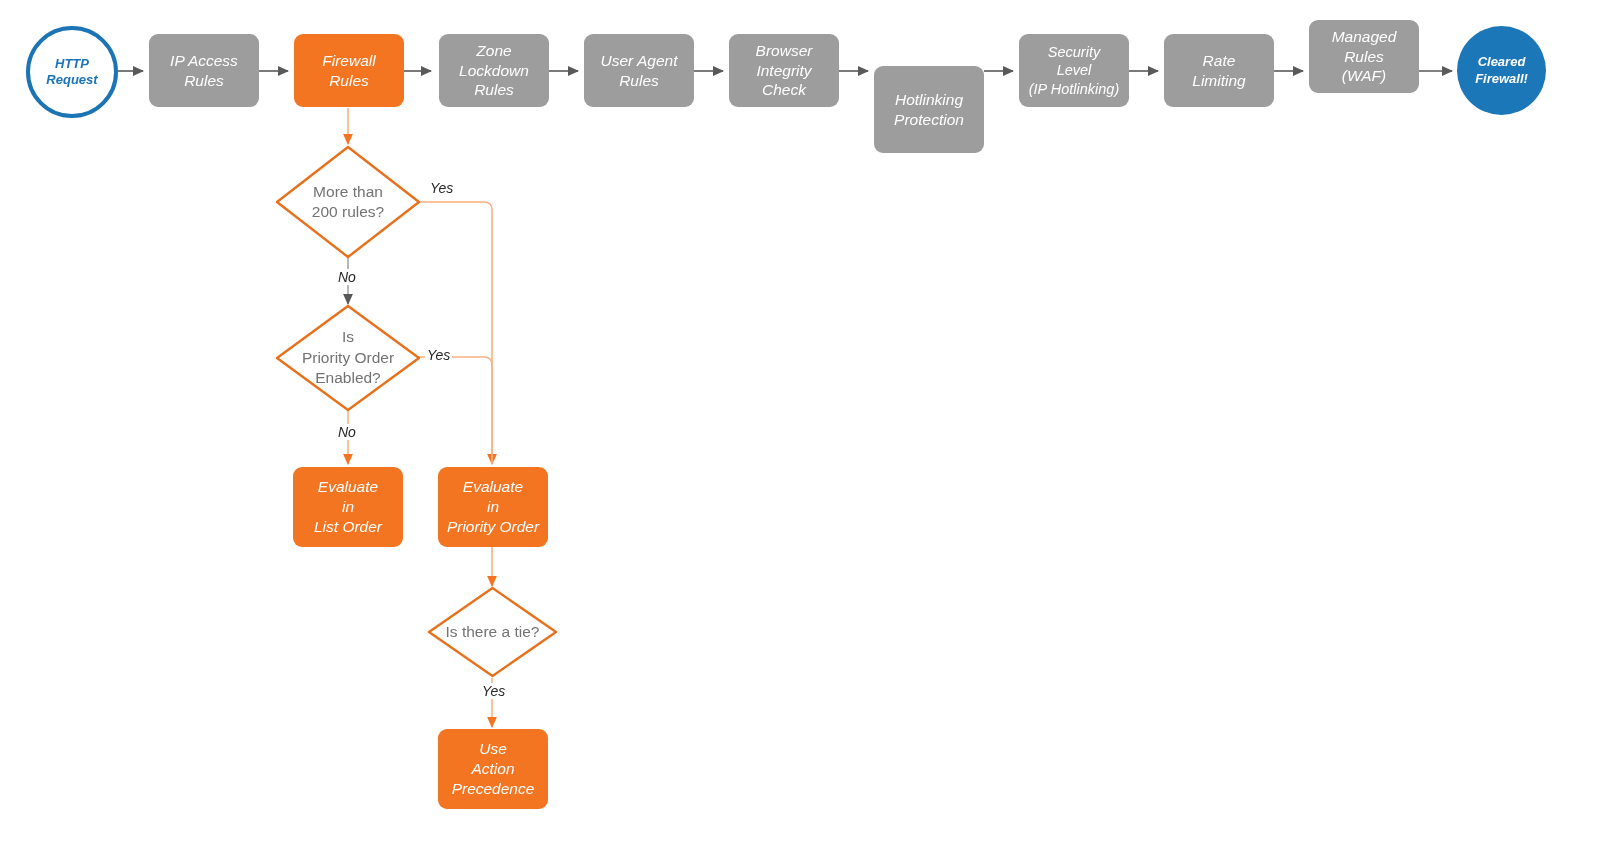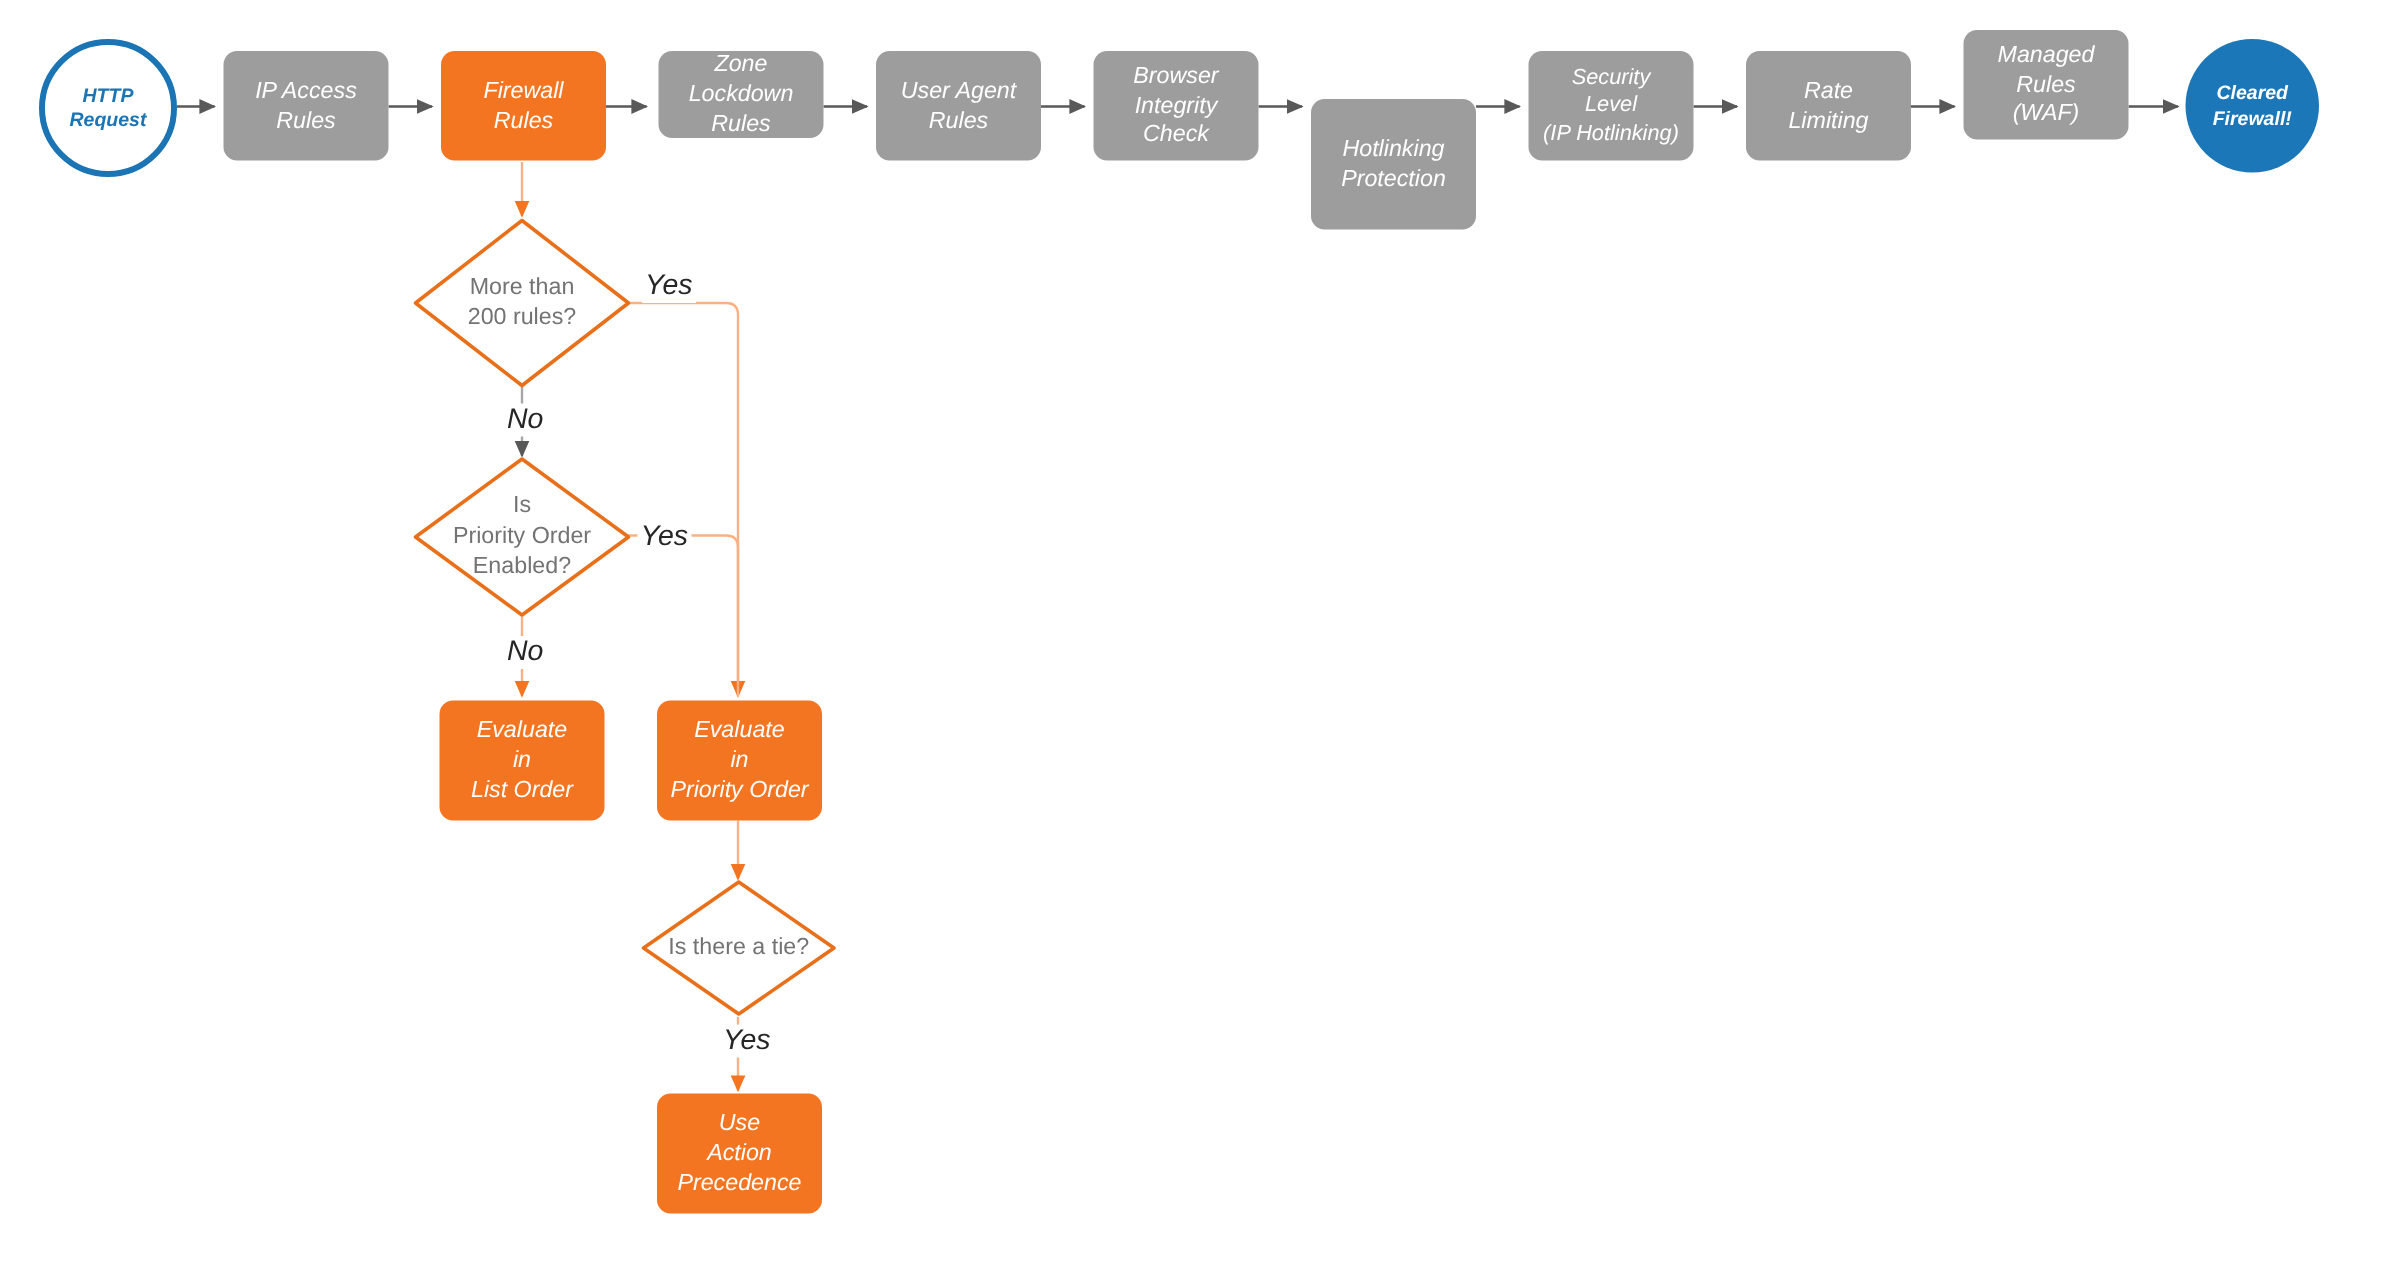--- a/index.html
+++ b/index.html
@@ -78,21 +78,21 @@
     position: relative;
     z-index: 1;
     width: 100%;
     padding: 0 6px;
     box-sizing: border-box;
   }
   
   .elabel {
     position: absolute;
     font-style: italic;
-    font-size: 19px;
+    font-size: 14px;
     color: #262626;
     white-space: nowrap;
     background: #ffffff;
     padding: 0 2px;
   }
 </style>
 </head>
 <body>
 
 <div id="canvas">
@@ -149,21 +149,21 @@
     </span>
   </div>
 
   <div class="node proc orange" style="left:294px; top:34px; width:110px; height:73px;">
     <span>
       <span>Firewall</span><br>
       <span>Rules</span>
     </span>
   </div>
 
-  <div class="node proc gray" style="left:439px; top:34px; width:110px; height:58px;">
+  <div class="node proc gray" style="left:439px; top:34px; width:110px; height:73px;">
     <span>
       <span>Zone</span><br>
       <span>Lockdown</span><br>
       <span>Rules</span>
     </span>
   </div>
 
   <div class="node proc gray" style="left:584px; top:34px; width:110px; height:73px;">
     <span>
       <span>User Agent</span><br>

